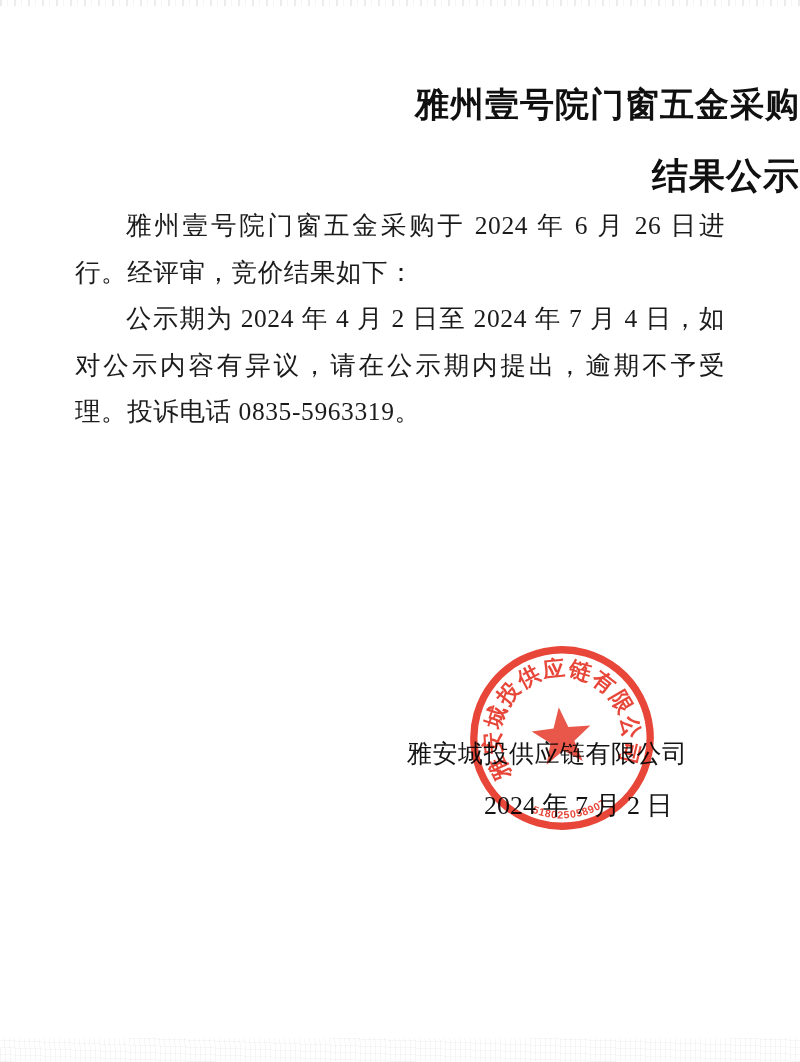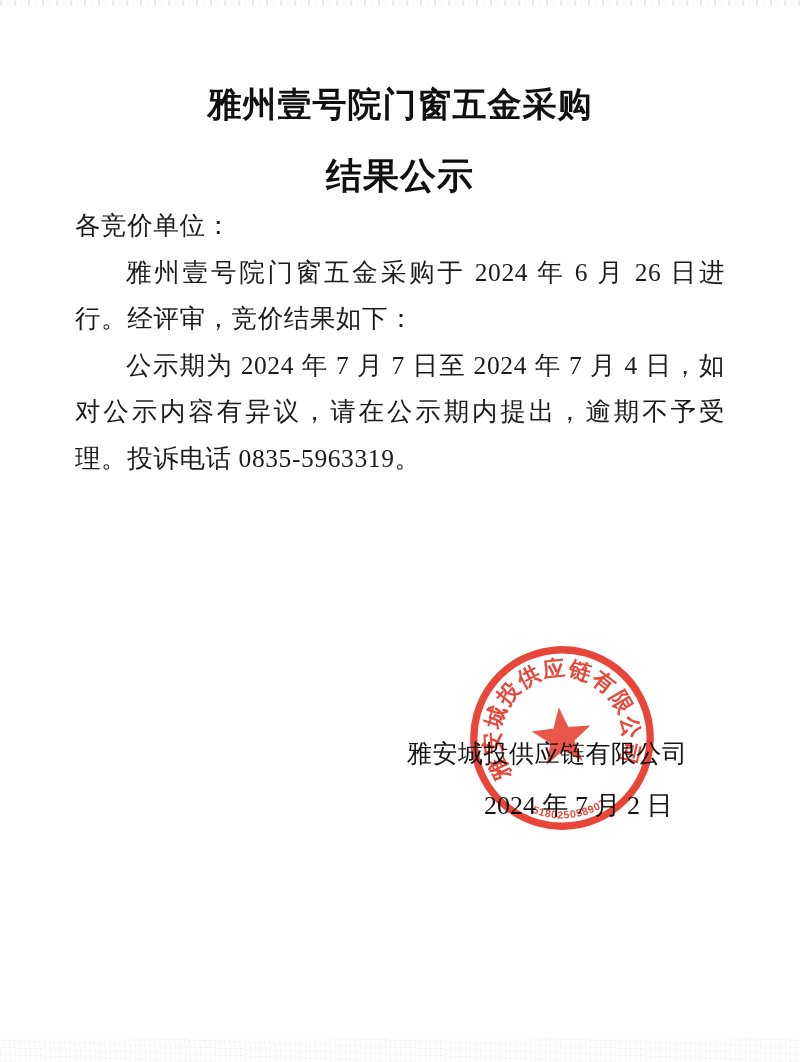--- a/index.html
+++ b/index.html
@@ -34,21 +34,21 @@
       repeating-linear-gradient(88deg,
         rgba(150,150,160,0.12) 0 1px, rgba(255,255,255,0) 1px 5px),
       repeating-linear-gradient(2deg,
         rgba(150,150,160,0.10) 0 1px, rgba(255,255,255,0) 1px 7px);
     opacity: 0.7;
   }
   .title {
     position: absolute;
     left: 0;
     width: 100%;
-    text-align: center;
+    text-align: right;
     font-family: "Liberation Sans", "DejaVu Sans", sans-serif;
     font-weight: bold;
     color: #101010;
     letter-spacing: 1px;
   }
   .title-1 { top: 82px;  font-size: 34px; }
   .title-2 { top: 152px; font-size: 36px; }
 
   .doc-body {
     position: absolute;
@@ -115,23 +115,22 @@
 
 <div class="page">
 
   <div class="scan-strip-top"></div>
 
   <div class="title title-1">雅州壹号院门窗五金采购</div>
 
   <div class="title title-2">结果公示</div>
 
   <div class="doc-body">
-    <p>各竞价单位：</p>
     <p class="indent">雅州壹号院门窗五金采购于 2024 年 6 月 26 日进行。经评审，竞价结果如下：</p>
-    <p class="indent">公示期为 2024 年 7 月 7 日至 2024 年 7 月 4 日，如对公示内容有异议，请在公示期内提出，逾期不予受理。投诉电话 0835-5963319。</p>
+    <p class="indent">公示期为 2024 年 4 月 2 日至 2024 年 7 月 4 日，如对公示内容有异议，请在公示期内提出，逾期不予受理。投诉电话 0835-5963319。</p>
   </div>
 
   <div class="sig-company">雅安城投供应链有限公司</div>
 
   <div class="sig-date">2024 年 7 月 2 日</div>
 
   <svg class="seal" viewBox="0 0 240 240" aria-hidden="true" color="#e5382a">
     <defs>
       <path id="arcTop" d="M 57.8 163.6 A 76 76 0 1 1 182.2 163.6" fill="none"></path>
       <path id="arcBottom" d="M 73.8 207 A 98.5 98.5 0 0 0 166.2 207" fill="none"></path>

